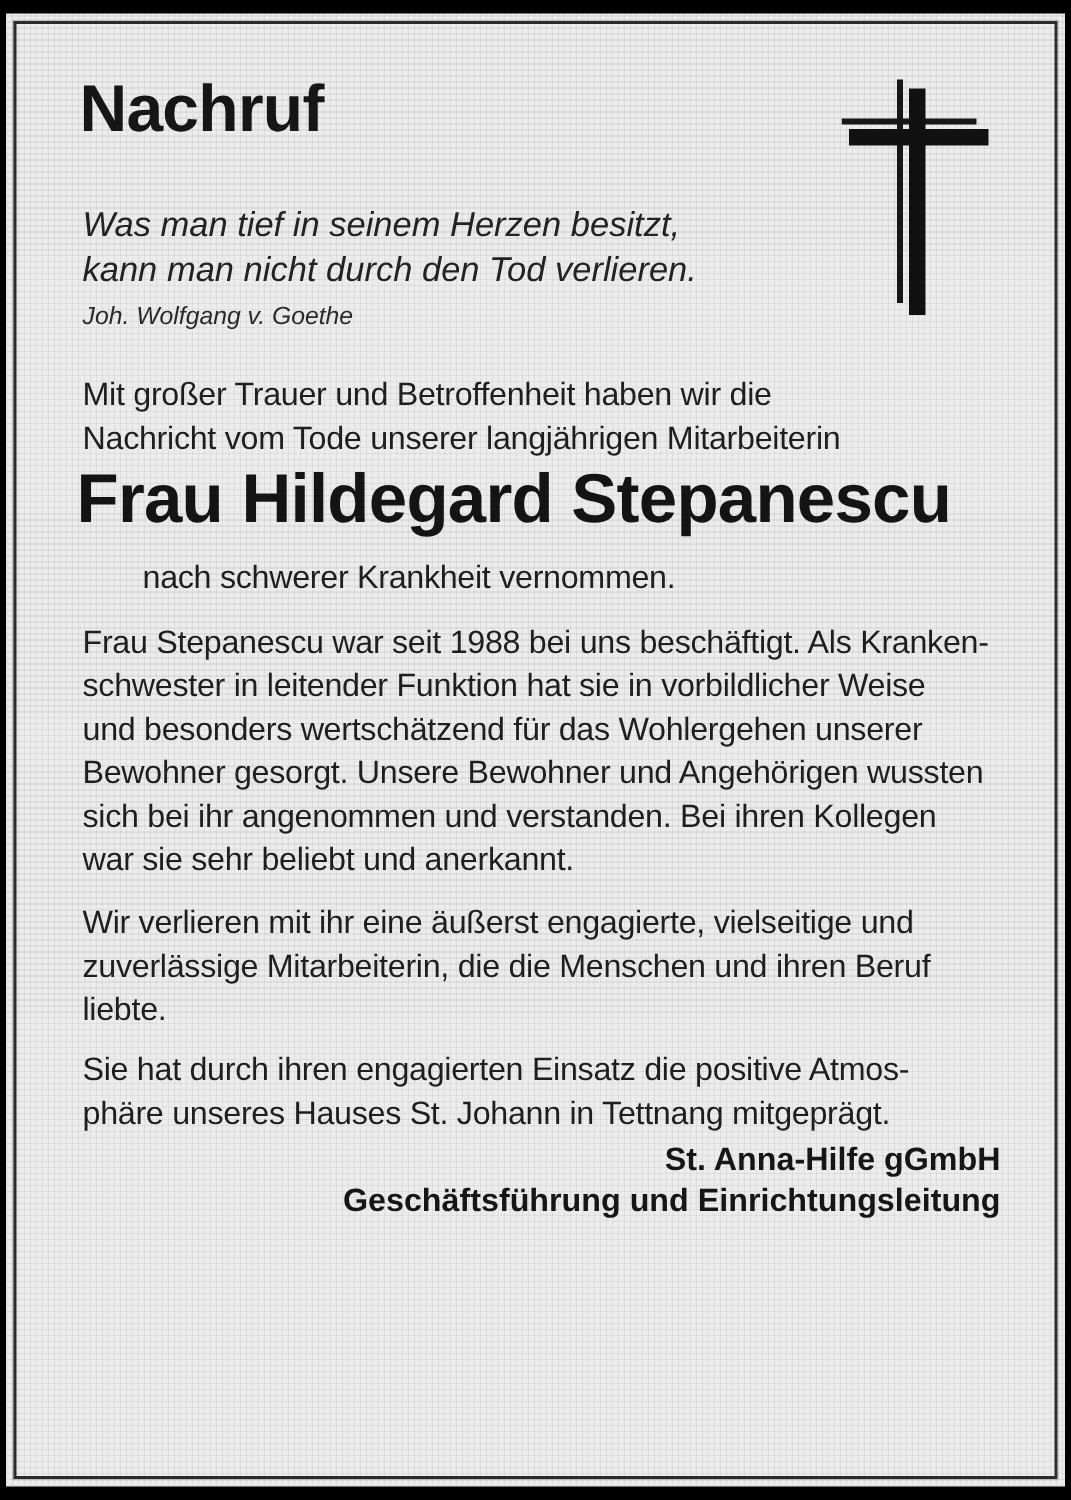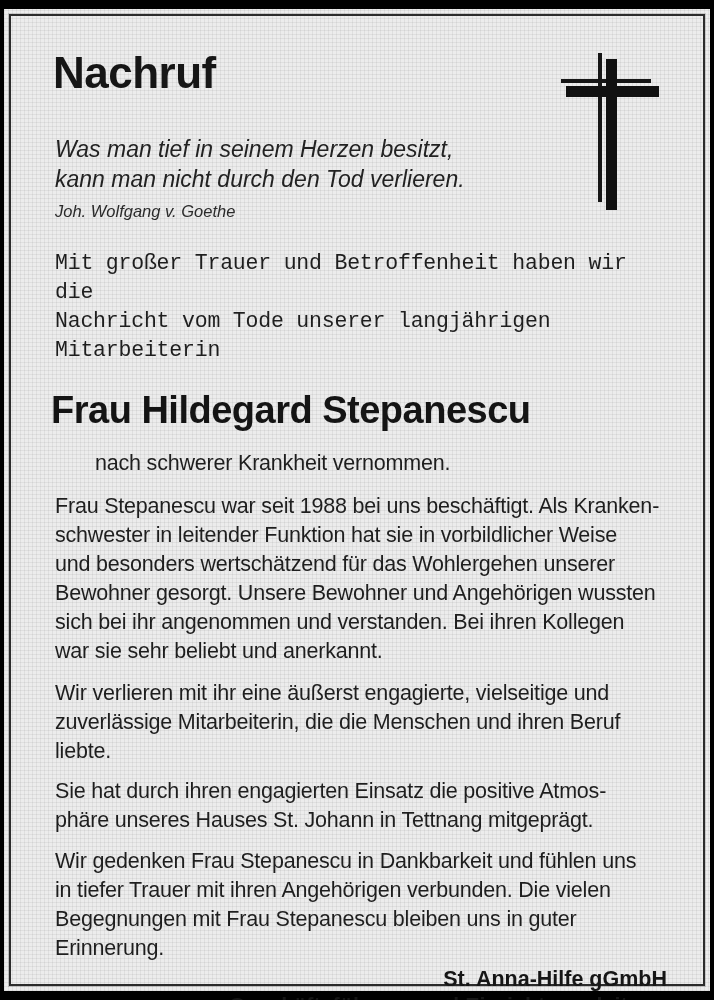--- a/index.html
+++ b/index.html
@@ -63,24 +63,24 @@
     color: #2a2a2a;
   }
   .para {
     margin: 0 0 0 8px;
     font-size: 21.5px;
     line-height: 29px;
     letter-spacing: -0.2px;
     white-space: pre-line;
     color: #1e1e1e;
   }
-  .para.intro        { margin-top: 28px; font-family: Liberation Mono, monospace; }
+  .para.intro        { margin-top: 28px; }
   h2.name {
-    margin: 24px 0 0 4px;
-    font-size: 38px;
+    margin: 4px 0 0 4px;
+    font-size: 46px;
     line-height: 42px;
     font-weight: bold;
     letter-spacing: -0.5px;
     color: #141414;
   }
   .para.after-name   { margin-top: 18px; margin-left: 48px; }
   .para.service      { margin-top: 14px; }
   .para.loss         { margin-top: 13px; }
   .para.atmosphere   { margin-top: 11px; }
   .para.remembrance  { margin-top: 12px; }
@@ -124,24 +124,20 @@
 schwester in leitender Funktion hat sie in vorbildlicher Weise
 und besonders wertschätzend für das Wohlergehen unserer
 Bewohner gesorgt. Unsere Bewohner und Angehörigen wussten
 sich bei ihr angenommen und verstanden. Bei ihren Kollegen
 war sie sehr beliebt und anerkannt.</p>
       <p class="para loss">Wir verlieren mit ihr eine äußerst engagierte, vielseitige und
 zuverlässige Mitarbeiterin, die die Menschen und ihren Beruf
 liebte.</p>
       <p class="para atmosphere">Sie hat durch ihren engagierten Einsatz die positive Atmos-
 phäre unseres Hauses St. Johann in Tettnang mitgeprägt.</p>
-      <p class="para remembrance">Wir gedenken Frau Stepanescu in Dankbarkeit und fühlen uns
-in tiefer Trauer mit ihren Angehörigen verbunden. Die vielen
-Begegnungen mit Frau Stepanescu bleiben uns in guter
-Erinnerung.</p>
 
       <div class="signature">
         <div>St. Anna-Hilfe gGmbH</div>
         <div>Geschäftsführung und Einrichtungsleitung</div>
       </div>
 
     </div>
   </div>
 </div>
 

